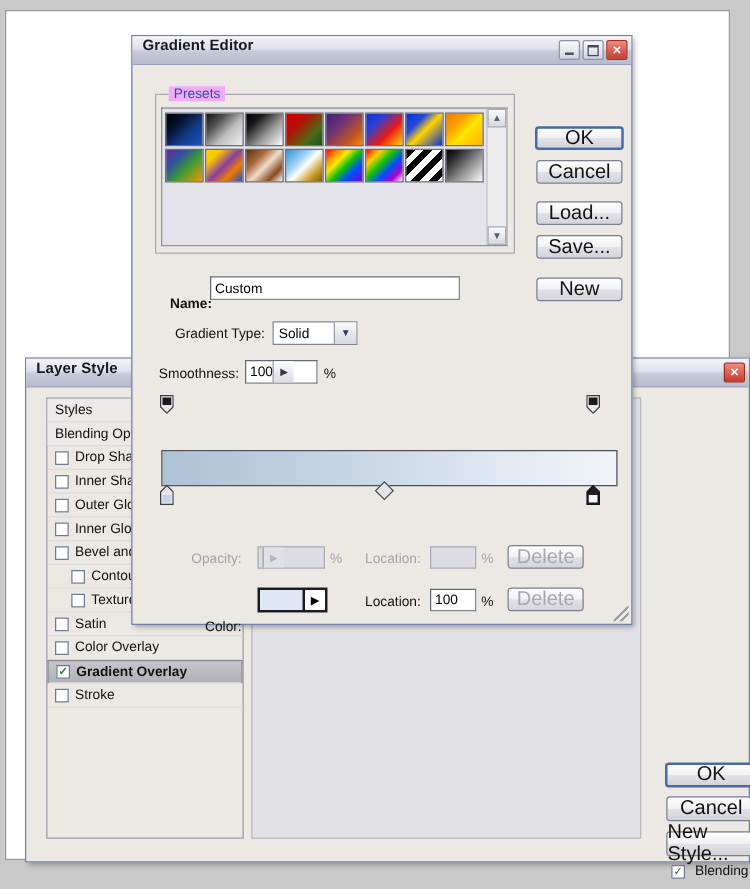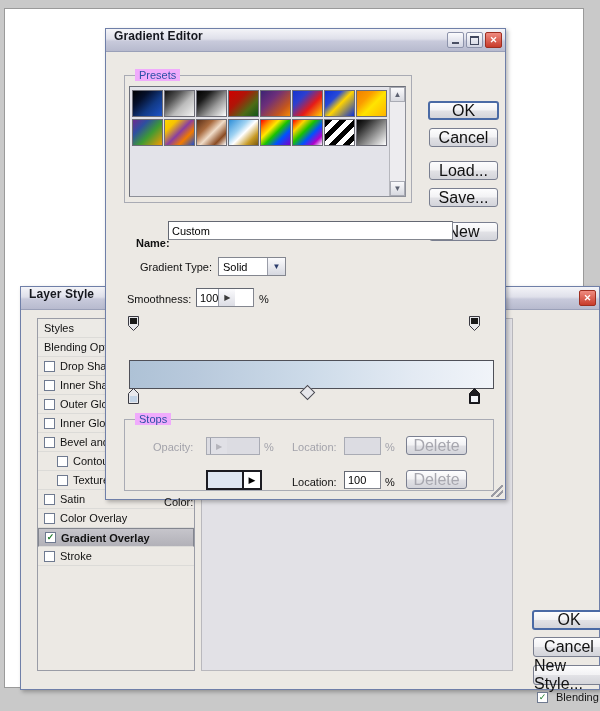--- a/index.html
+++ b/index.html
@@ -338,21 +338,21 @@
       </div>
     </div>
 
     <div class="btn primary" style="position:absolute; left:322px; top:72px; width:71px; height:19px;">OK</div>
     <div class="btn" style="position:absolute; left:323px; top:99px; width:69px; height:19px;">Cancel</div>
     <div class="btn" style="position:absolute; left:323px; top:132px; width:69px; height:19px;">Load...</div>
     <div class="btn" style="position:absolute; left:323px; top:159px; width:69px; height:19px;">Save...</div>
     <div class="btn" style="position:absolute; left:323px; top:193px; width:69px; height:19px;">New</div>
 
     <span class="lbl" style="position:absolute; left:30px; top:208px;font-weight:bold;">Name:</span>
-    <div class="tf" style="position:absolute; left:62px; top:192px; width:285px; height:19px;">Custom</div>
+    <div class="tf" style="position:absolute; left:62px; top:192px; width:200px; height:19px;">Custom</div>
 
     <span class="lbl" style="position:absolute; left:34px; top:232px;">Gradient Type:</span>
     <div class="sel" style="position:absolute; left:112px; top:228px; width:68px; height:19px;">
       <span>Solid</span>
       <span class="arrow">▼</span>
     </div>
 
     <span class="lbl" style="position:absolute; left:21px; top:264px;">Smoothness:</span>
     <div class="tf" style="position:absolute; left:90px; top:259px; width:58px; height:19px;">
       <span>100</span>
@@ -384,23 +384,20 @@
     <div class="stop" style="left:363px; top:359px;">
       <svg width="11" height="16" viewBox="0 0 11 16">
         <path d="M5.5 0.5 L10.5 5.5 L10.5 15.5 L0.5 15.5 L0.5 5.5 Z" fill="#1d1d22" stroke="#151519"></path>
         <rect x="2" y="8" width="7" height="6" fill="#f2f5fa"></rect>
       </svg>
     </div>
 
     <div style="position:absolute; left:196px; top:358px; width:9px; height:9px;
                 transform:rotate(45deg); border:1px solid #4a4a52; background:#e7e7eb;"></div>
 
-    <div class="group" style="left:18px; top:390px; width:370px; height:72px;">
-      <span class="group-title">Stops</span>
-    </div>
 
     <span class="lbl dim" style="position:absolute; left:47px; top:412px;">Opacity:</span>
     <div class="tf disabled" style="position:absolute; left:100px; top:408px; width:54px; height:18px;">
       <span></span>
       <span class="spin disabled">▶</span>
     </div>
     <span class="lbl dim" style="position:absolute; left:158px; top:412px;">%</span>
 
     <span class="lbl dim" style="position:absolute; left:186px; top:412px;">Location:</span>
     <div class="tf disabled" style="position:absolute; left:238px; top:408px; width:37px; height:18px;"></div>

